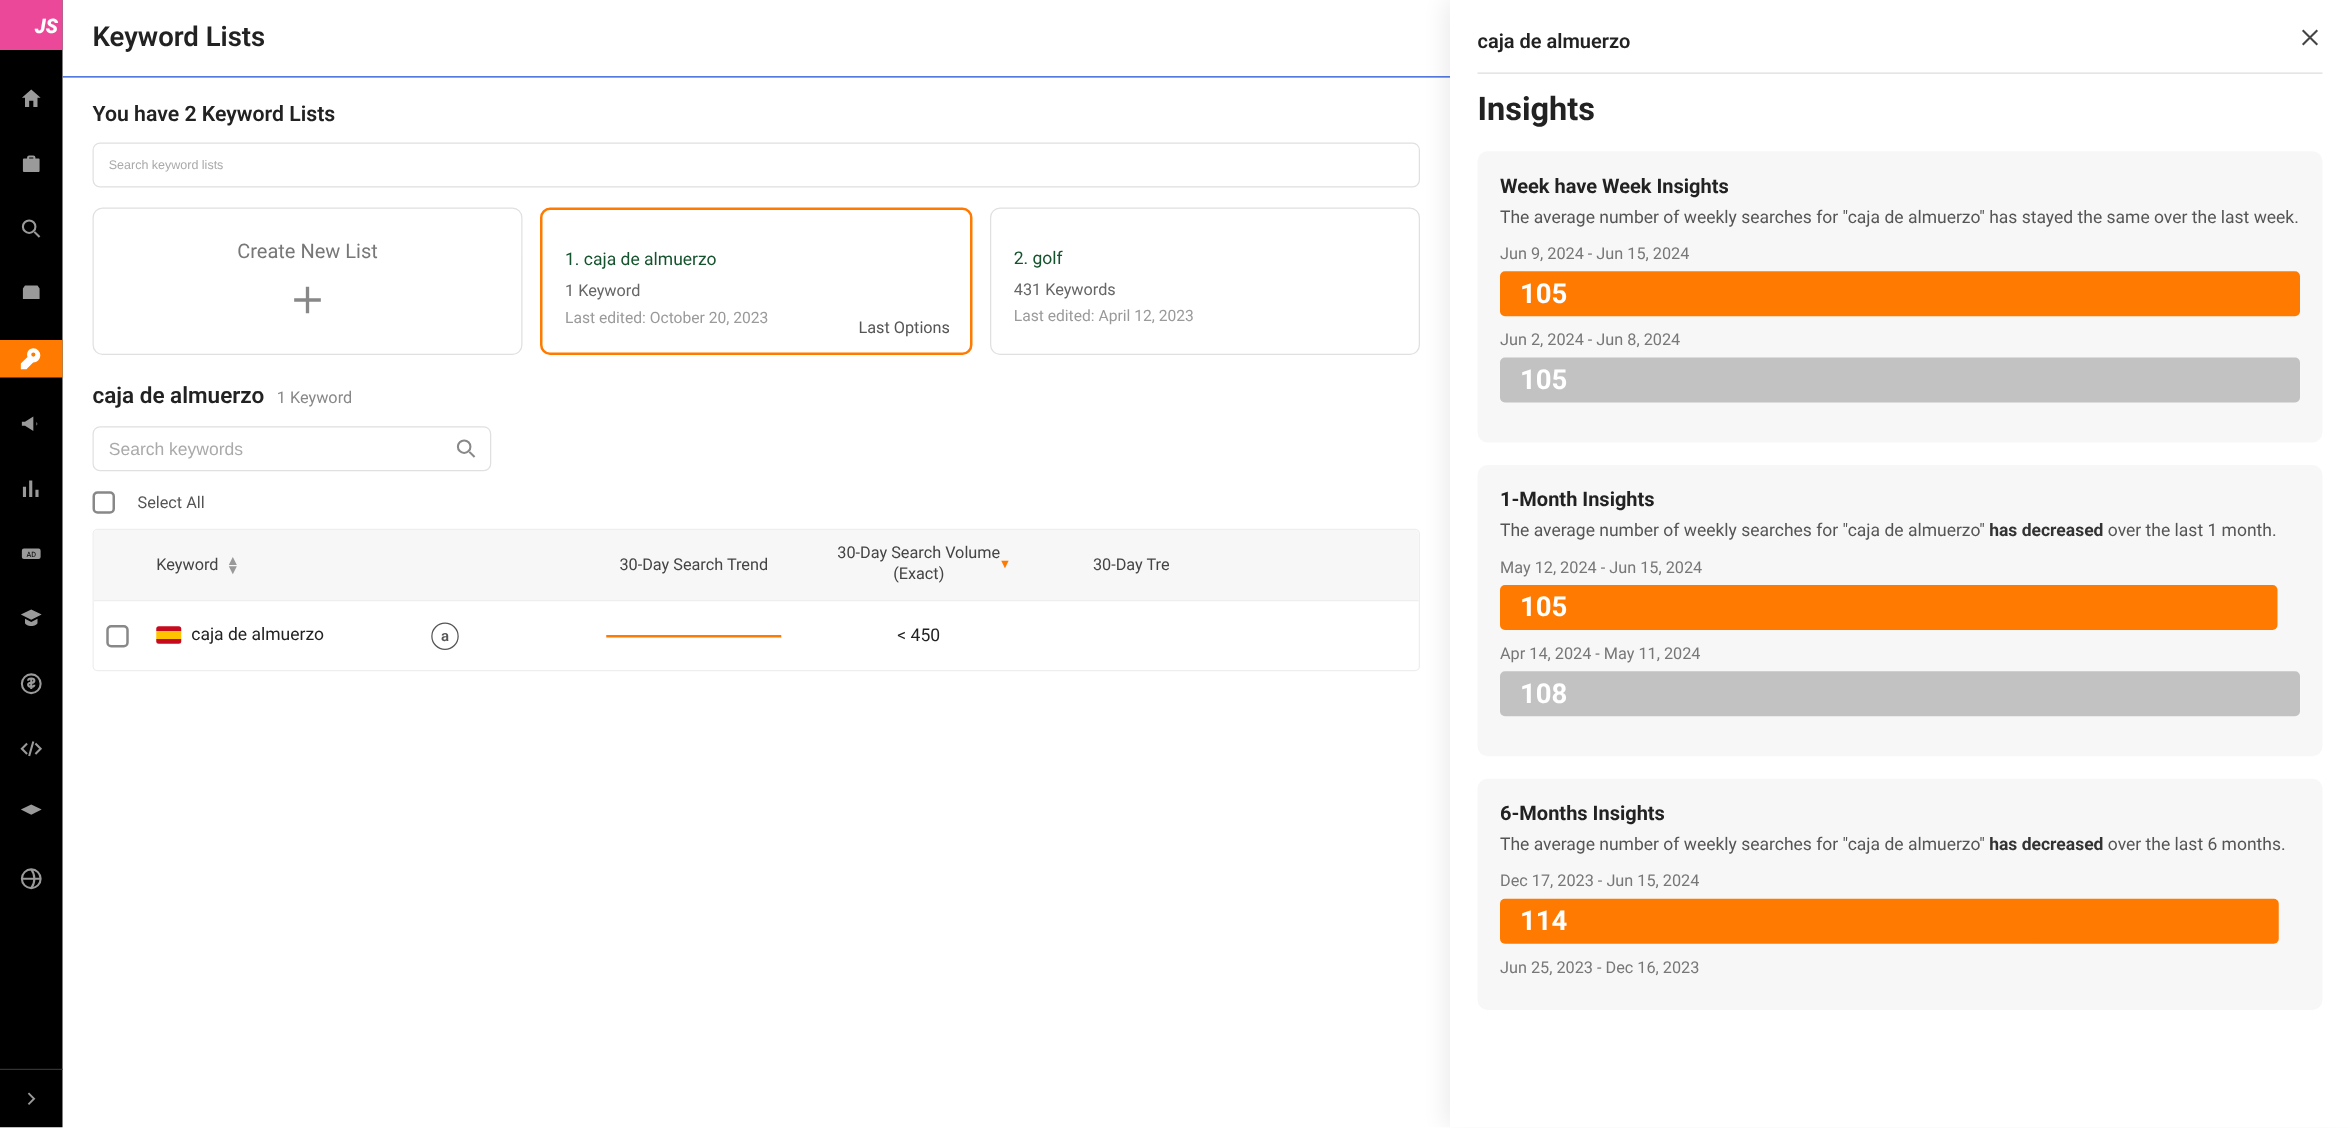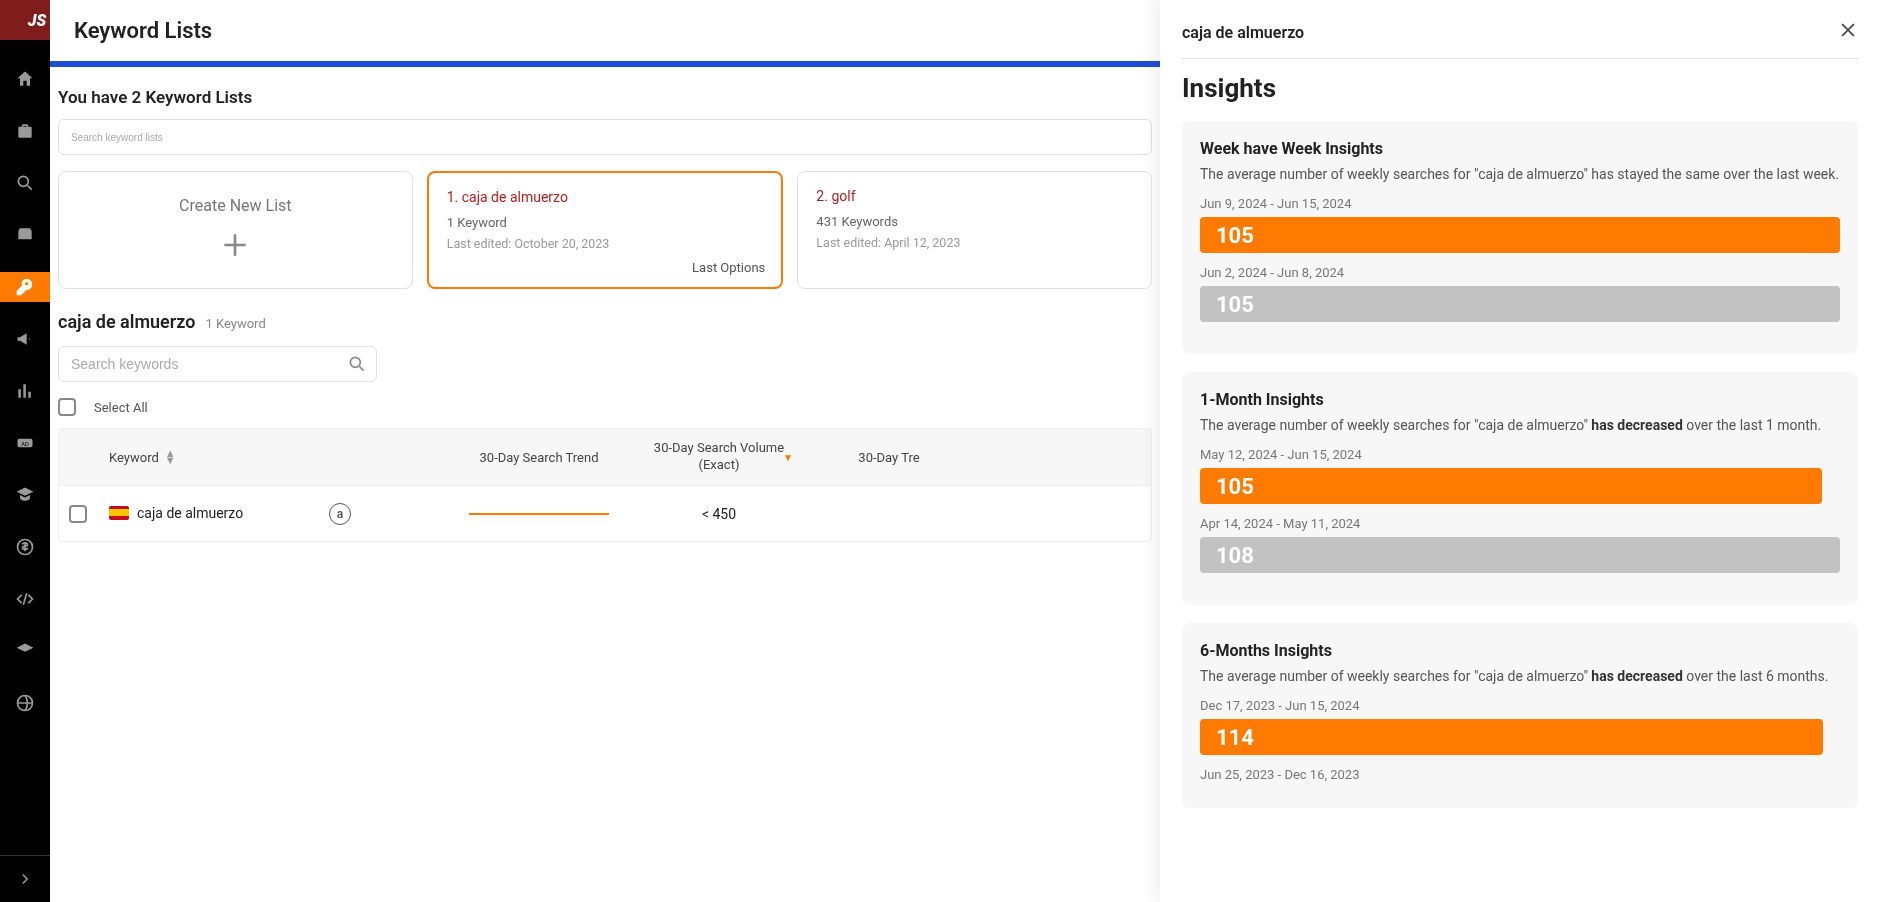--- a/index.html
+++ b/index.html
@@ -1,40 +1,40 @@
 <!DOCTYPE html>
 <html><head>
 <meta charset="utf-8">
 <style>
 * { margin: 0; padding: 0; box-sizing: border-box; }
 body { font-family: -apple-system, BlinkMacSystemFont, "Segoe UI", Roboto, Helvetica, Arial, sans-serif; background: #fff; color: #222; overflow: hidden; }
 .layout { display: flex; height: 100vh; }
 
 
 .sidebar { width: 50px; background: #000; display: flex; flex-direction: column; align-items: center; }
-.logo { width: 50px; height: 40px; background: #7f1d1d; color: #fff; font-weight: 900; font-size: 16px; display: flex; align-items: center; justify-content: center; font-style: italic; padding-left: 24px; }
+.logo { width: 50px; height: 40px; background: #ec4899; color: #fff; font-weight: 900; font-size: 16px; display: flex; align-items: center; justify-content: center; font-style: italic; padding-left: 24px; }
 .nav-items { display: flex; flex-direction: column; align-items: center; gap: 22px; padding-top: 24px; width: 100%; }
 .nav-item { width: 50px; height: 30px; display: flex; align-items: center; justify-content: center; color: #9a9a9a; cursor: pointer; }
 .nav-item.active { background: #ff7a00; color: #fff; }
 .nav-item svg { width: 20px; height: 20px; }
 .sidebar-bottom { margin-top: auto; padding-bottom: 14px; color: #9a9a9a; border-top: 1px solid #333; width: 100%; display:flex; justify-content:center; padding-top:14px; }
 
 
 .main { flex: 1; display: flex; flex-direction: column; overflow: hidden; }
-.page-title { font-size: 22px; font-weight: 600; padding: 18px 24px; border-bottom: 6px solid #1d4ed8; }
-.content { padding: 20px 8px; overflow: auto; flex: 1; }
+.page-title { font-size: 22px; font-weight: 600; padding: 18px 24px; border-bottom: 1px solid #1d4ed8; }
+.content { padding: 20px 24px; overflow: auto; flex: 1; }
 
 .subhead { font-size: 17px; font-weight: 600; margin-bottom: 12px; }
 .search-wide { width: 100%; border: 1px solid #e0e0e0; border-radius: 6px; padding: 0 12px; height: 36px; font-size: 10px; margin-bottom: 16px; outline:none; }
 .search-wide::placeholder { color: #aaa; }
 
 .cards { display: flex; gap: 14px; }
 .card { flex: 1; border: 1px solid #e0e0e0; border-radius: 8px; padding: 16px 18px; min-height: 118px; position: relative; }
 .card.active { border: 2px solid #ff7a00; }
-.card-title { font-size: 14px; color: #b91c1c; margin-bottom: 10px; }
+.card-title { font-size: 14px; color: #14532d; margin-bottom: 10px; margin-top: 16px; }
 .card.new { display: flex; flex-direction: column; align-items: center; justify-content: center; gap: 14px; color: #777; }
 .card.new .plus svg { width: 32px; height: 32px; }
 .card-meta { font-size: 13px; color: #666; margin-bottom: 6px; }
 .card-edited { font-size: 12.5px; color: #9a9a9a; }
 .more-options { position: absolute; bottom: 12px; right: 16px; font-size: 13px; color: #555; cursor: pointer; }
 
 .section-divider { height: 22px; }
 
 .kw-header { display: flex; align-items: baseline; gap: 10px; margin-bottom: 14px; }
 .kw-title { font-size: 18px; font-weight: 600; }

